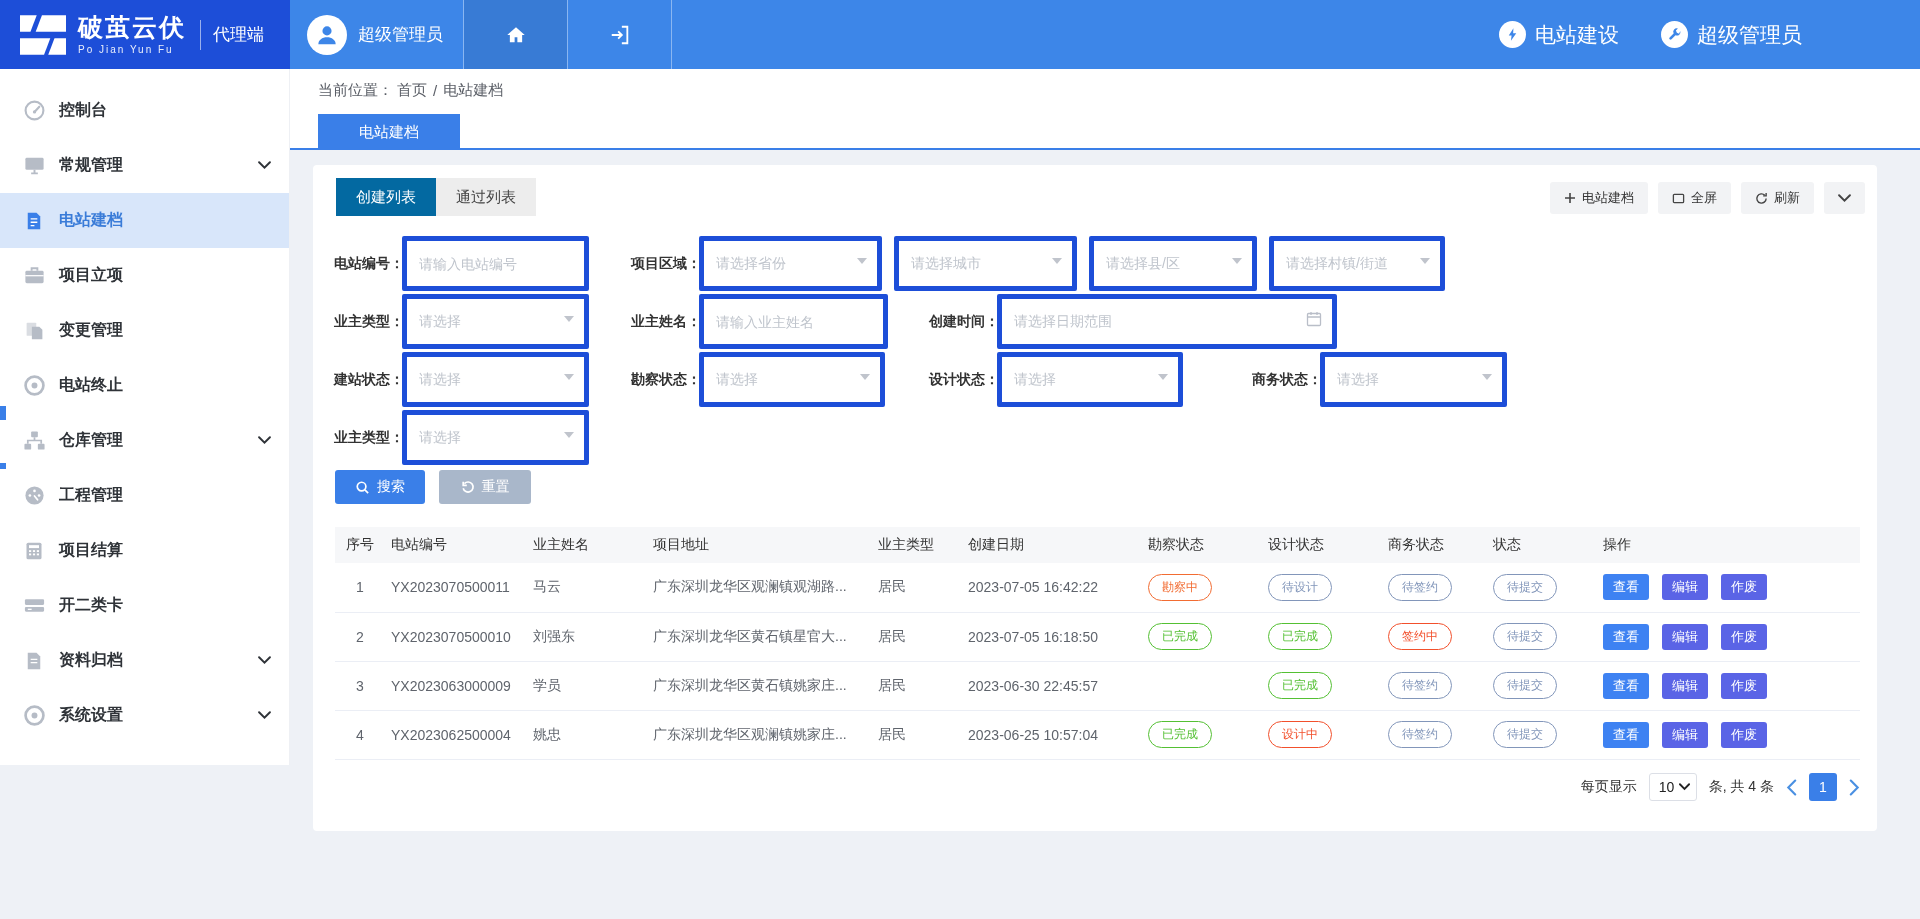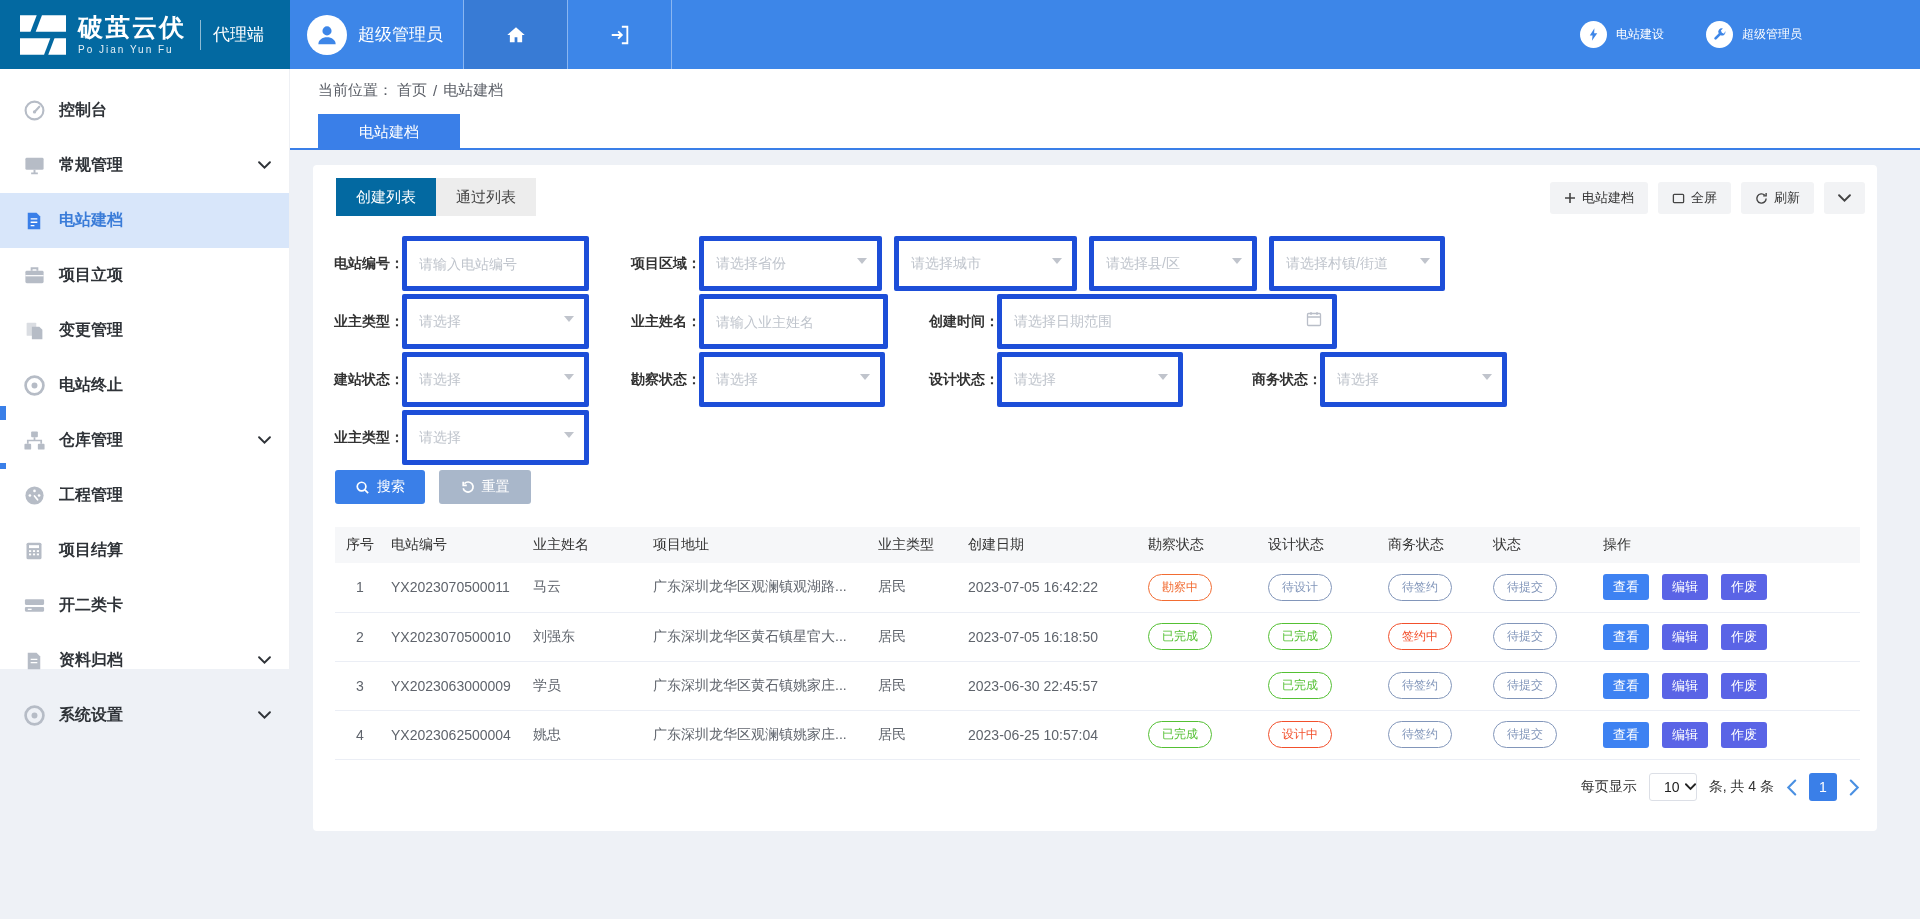--- a/index.html
+++ b/index.html
@@ -2,38 +2,38 @@
 <html><head>
 <meta charset="utf-8">
 <style>
   * { margin:0; padding:0; box-sizing:border-box; }
   html,body { width:1920px; height:919px; }
   body { font-family:"Liberation Sans","DejaVu Sans",sans-serif; background:#eef1f6; overflow:hidden; }
   .app { position:relative; width:1920px; height:919px; background:#eef1f6; }
 
   
   .header { position:absolute; top:0; left:0; width:1920px; height:69px; background:#3d86e8; display:flex; align-items:stretch; color:#fff; }
-  .logo-block { width:290px; background:#0369a1; display:flex; align-items:center; padding-left:20px; flex:none; }
+  .logo-block { width:290px; background:#1d4ed8; display:flex; align-items:center; padding-left:20px; flex:none; }
   .logo-mark { width:46px; height:40px; margin-right:12px; flex:none; }
   .logo-text .cn { font-size:25px; font-weight:bold; letter-spacing:2px; line-height:1.1; }
   .logo-text .en { font-size:10px; letter-spacing:2px; opacity:.9; margin-top:2px; }
   .portal { margin-left:14px; padding-left:12px; border-left:1px solid rgba(255,255,255,.55); font-size:17px; height:30px; display:flex; align-items:center; }
   .user-block { display:flex; align-items:center; padding:0 20px 0 17px; min-width:168px; }
   .avatar { width:40px; height:40px; border-radius:50%; background:#fff; display:flex; align-items:center; justify-content:center; flex:none; }
   .user-name { font-size:17px; margin-left:11px; white-space:nowrap; }
   .h-sep { width:1px; background:rgba(255,255,255,.4); margin:0; }
   .h-btn { width:103px; display:flex; align-items:center; justify-content:center; cursor:pointer; }
   .h-btn.dark { background:rgba(0,0,0,.08); }
   .header-right { margin-left:auto; display:flex; align-items:center; gap:42px; padding-right:118px; }
   .h-app { display:flex; align-items:center; gap:9px; cursor:pointer; }
   .h-app .circ { width:27px; height:27px; border-radius:50%; background:#fff; display:flex; align-items:center; justify-content:center; }
-  .h-app .lbl { font-size:12px; }
-
-  
-  .sidebar { position:absolute; top:69px; left:0; width:290px; height:600px; background:#fff; border-right:1px solid #eef0f4; padding-top:14px; }
+  .h-app .lbl { font-size:21px; }
+
+  
+  .sidebar { position:absolute; top:69px; left:0; width:290px; height:696px; background:#fff; border-right:1px solid #eef0f4; padding-top:14px; }
   .side-item { position:relative; height:55px; display:flex; align-items:center; padding-left:22px; cursor:pointer; color:#2f3338; }
   .side-item .s-icon { width:24px; height:24px; color:#b6bcc6; display:flex; align-items:center; justify-content:center; flex:none; }
   .side-item .s-label { margin-left:13px; font-size:16px; font-weight:600; }
   .side-item .s-caret { position:absolute; right:18px; color:#2f3338; display:flex; }
   .side-item.active { background:#d8e6fa; color:#3a7cd8; }
   .side-item.active .s-icon { color:#3a7fe8; }
   .sb-mark { position:absolute; left:0; width:6px; background:#3a7fe8; }
 
   
   .crumb-bar { position:absolute; left:290px; top:69px; width:1630px; height:43px; background:#fff; display:flex; align-items:center; padding-left:28px; font-size:15px; color:#5a5e66; }
@@ -80,21 +80,21 @@
   .pill.green  { color:#54c033; border-color:#54c033; }
   .pill.red    { color:#f2502c; border-color:#f2502c; }
   .pill.blue   { color:#8296ba; border-color:#8296ba; }
   .act { height:26px; padding:0 10px; border:none; border-radius:3px; color:#fff; font-size:13px; margin-right:13px; cursor:pointer; font-family:inherit; }
   .act-view { background:#3e82f2; }
   .act-edit { background:#5a64e6; }
   .act-void { background:#5a64e6; }
 
   
   .pager { position:absolute; top:608px; right:17px; display:flex; align-items:center; gap:12px; font-size:14px; color:#333; }
-  .pg-size { position:relative; width:48px; height:28px; border:1px solid #dcdfe6; border-radius:3px; display:flex; align-items:center; padding-left:9px; gap:5px; cursor:pointer; color:#222;justify-content:flex-end; }
+  .pg-size { position:relative; width:48px; height:28px; border:1px solid #dcdfe6; border-radius:3px; display:flex; align-items:center; padding-left:9px; gap:5px; cursor:pointer; color:#222; }
   .pg-arrow { color:#4a90e2; display:flex; cursor:pointer; }
   .pg-num { width:28px; height:28px; background:#3a7fe8; color:#fff; border-radius:3px; display:flex; align-items:center; justify-content:center; font-size:14px; cursor:pointer; }
 </style>
 </head>
 <body>
 
 <div class="app">
 
   <div class="header">
     <div class="logo-block">

